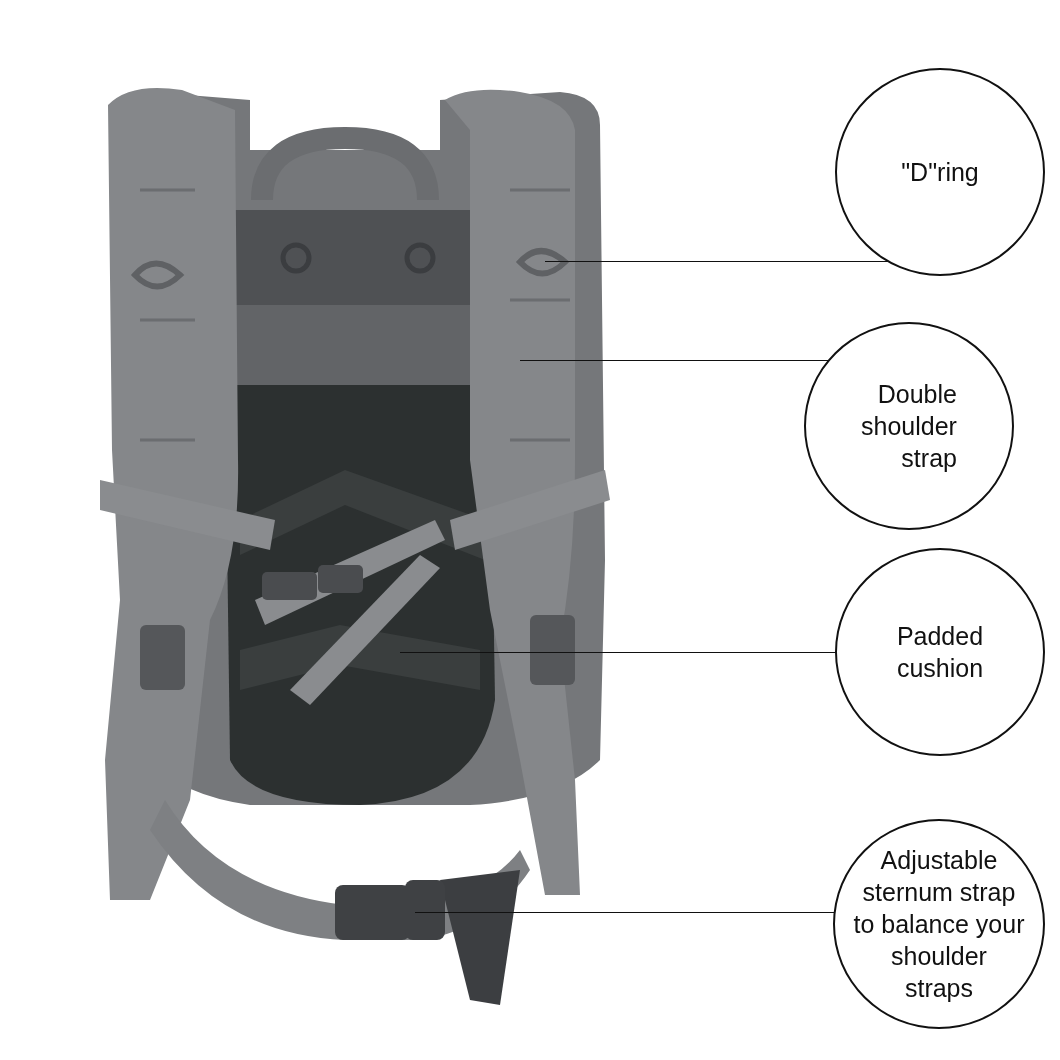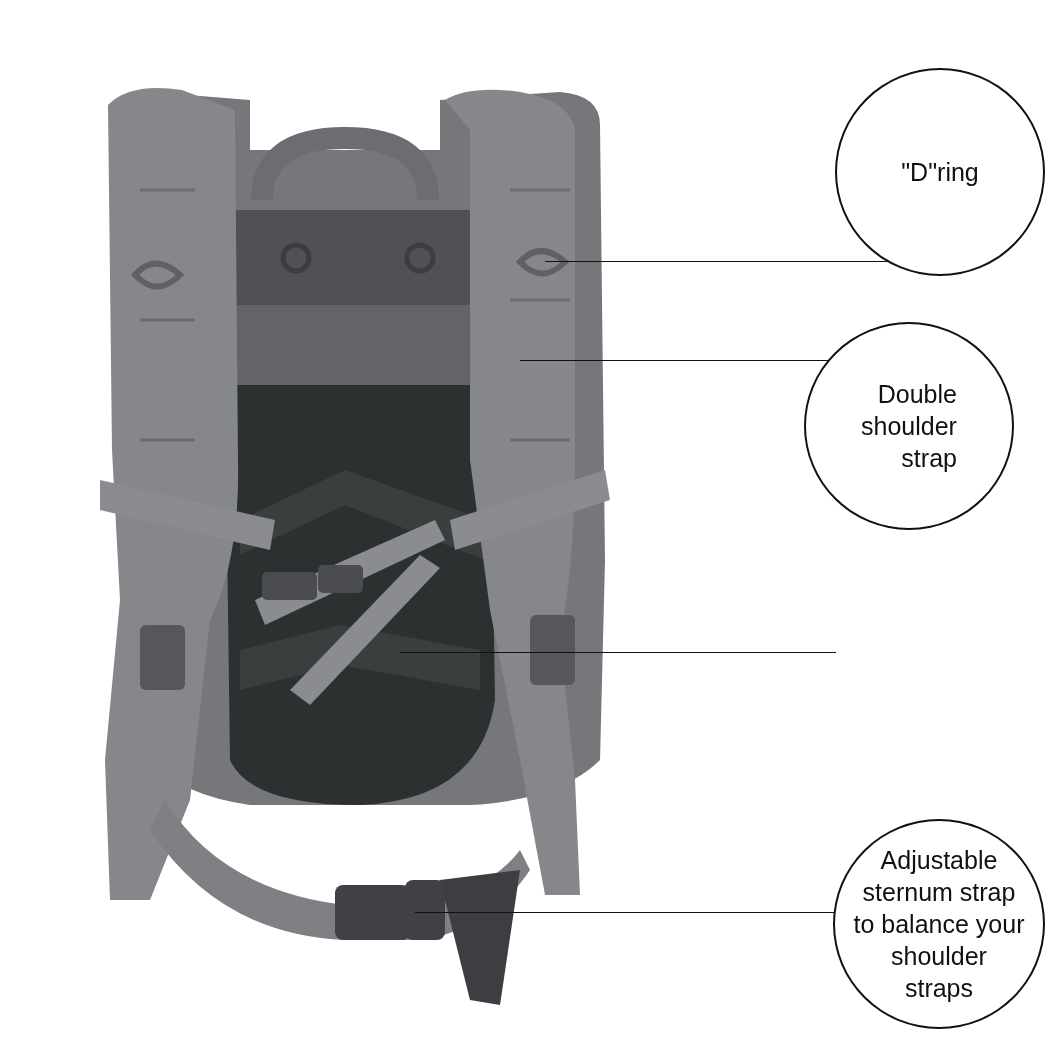--- a/index.html
+++ b/index.html
@@ -71,20 +71,24 @@
   <div class="leader" style="left:415px; top:912px; width:420px;"></div>
 
   <div class="callout-circle" style="left:835px; top:68px; width:210px; height:208px;">
     <span class="callout-text">"D"ring</span>
   </div>
   <div class="callout-circle" style="left:804px; top:322px; width:210px; height:208px;text-align:right;">
     <span class="callout-text">Double
 shoulder
 strap</span>
   </div>
+  <div class="callout-circle" style="left:835px; top:548px; width:210px; height:208px;">
+    <span class="callout-text">Padded
+cushion</span>
+  </div>
   <div class="callout-circle" style="left:833px; top:819px; width:212px; height:210px;">
     <span class="callout-text">Adjustable
 sternum strap
 to balance your
 shoulder
 straps</span>
   </div>
 </div>
 
 </body></html>

